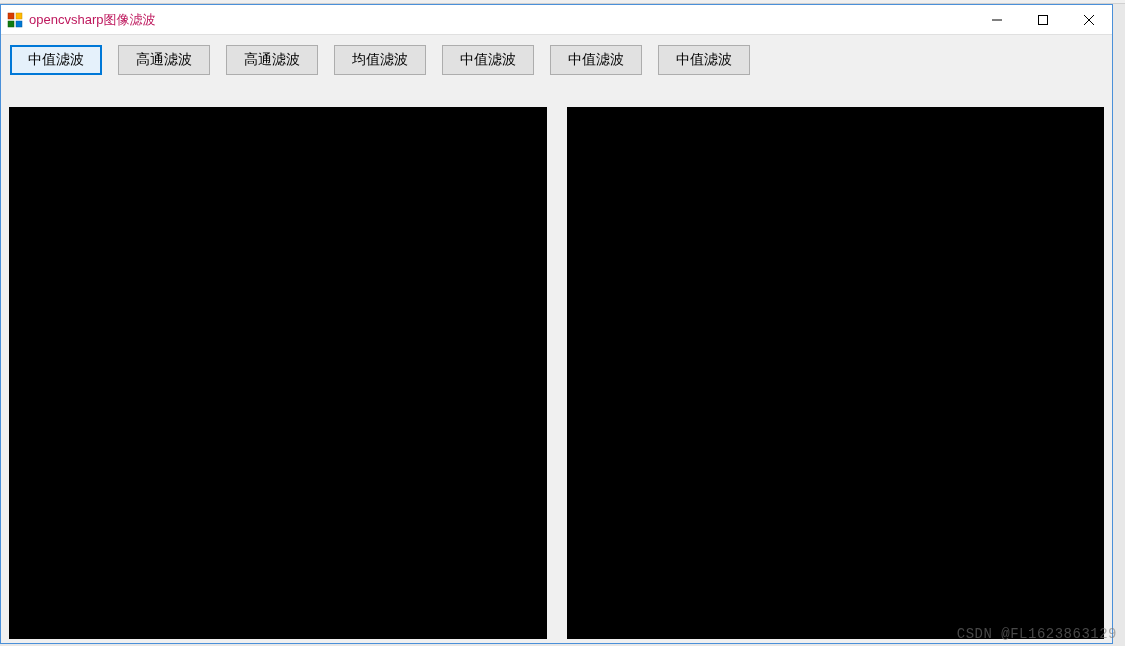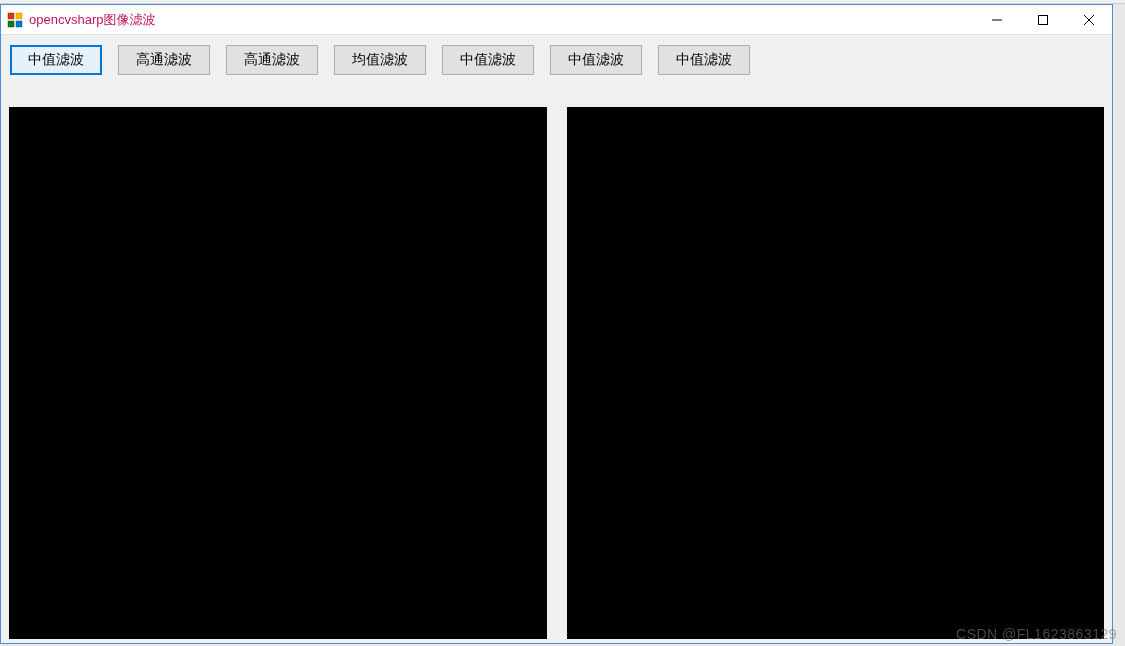--- a/index.html
+++ b/index.html
@@ -97,21 +97,21 @@
     .image-panel {
       flex: 1;
       background: #000000;
     }
     .watermark {
       position: absolute;
       right: 8px;
       bottom: 4px;
       font-size: 14px;
       color: rgba(120,120,120,0.6);
-      font-family: Liberation Sans, sans-serif;
+      font-family: Liberation Mono, monospace;
       letter-spacing: 0.5px;
     }
   </style>
 </head>
 <body>
 
 <div class="top-fragment"></div>
 
 <div class="window">
   <div class="titlebar">

